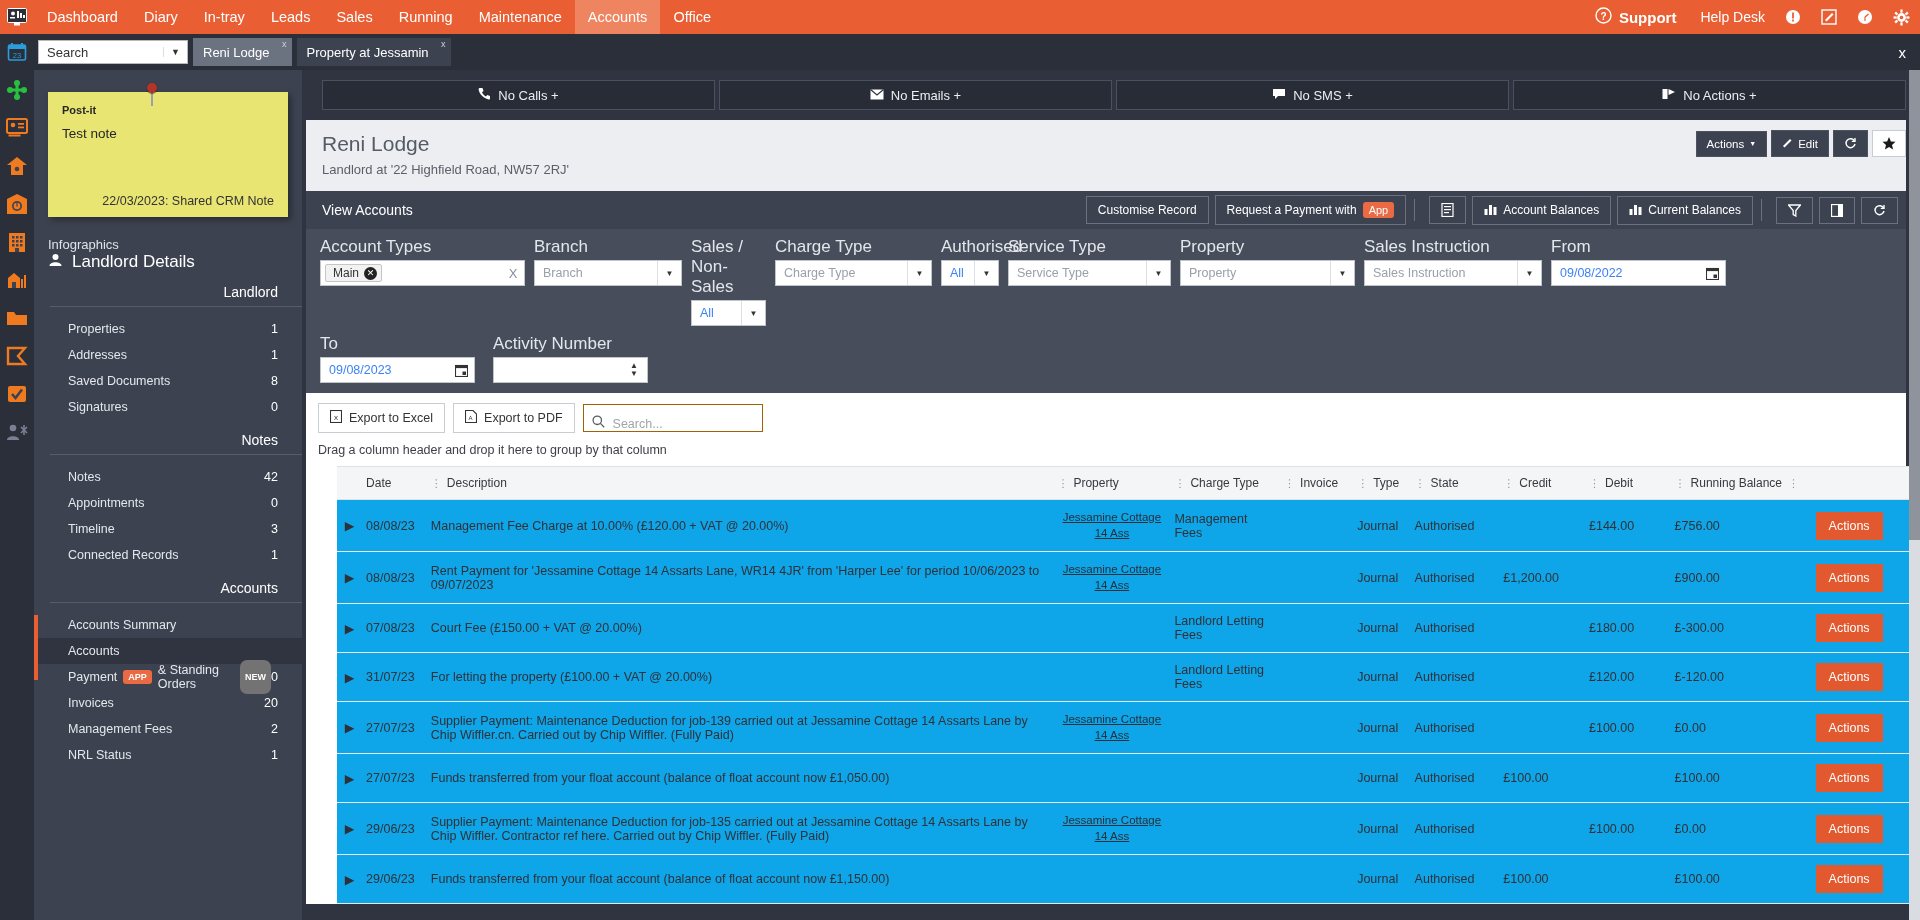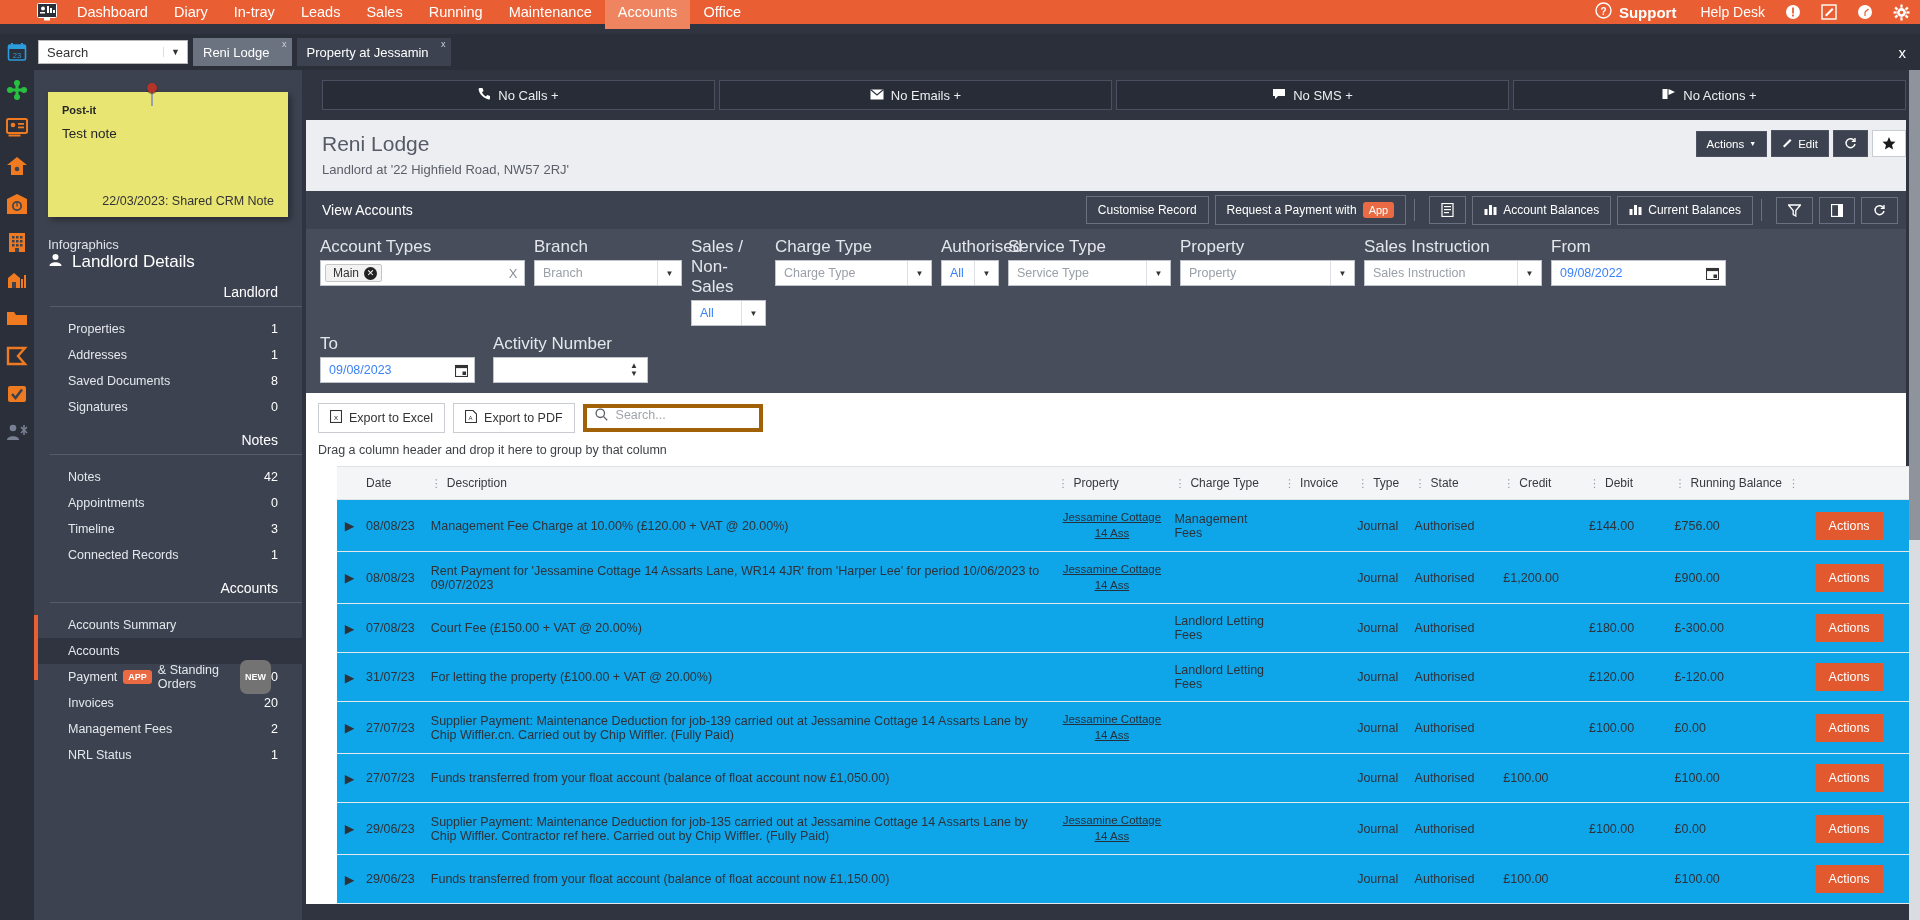--- a/index.html
+++ b/index.html
@@ -8,23 +8,23 @@
     width: 1920px; height: 920px;
     overflow: hidden;
     background: #2f3440;
     font-family: "Liberation Sans", sans-serif;
     font-size: 13px;
     color: #e8e8e8;
   }
 
   
   #topnav {
-    position: absolute; top: 0; left: 0; width: 1920px; height: 24px;
+    position: absolute; top: 0; left: 0; width: 1920px; height: 34px;
     background: #e95e33;
-    display: flex; align-items: center; padding-left: 30px;
+    display: flex; align-items: center;
   }
   #topnav .logo {
     width: 34px; height: 34px; display:flex; align-items:center; justify-content:center;
   }
   #topnav .navitem {
     padding: 0 13px; height: 34px; line-height: 34px;
     color: #fff; font-size: 14.5px; white-space: nowrap;
     cursor: pointer;
   }
   #topnav .navitem.active { background: #ef8560; }
@@ -156,22 +156,22 @@
   }
   .chip .rm { width:13px; height:13px; border-radius:50%; background:#222; color:#fff;
               font-size:9px; display:flex; align-items:center; justify-content:center;}
   .fctl .cal { width:26px; display:flex; align-items:center; justify-content:center; }
   .fctl .spin { width:26px; display:flex; flex-direction:column; align-items:center;
                 justify-content:center; font-size:8px; color:#333; line-height:1;}
 
   .gridtools { background:#fff; padding: 10px 12px 0 12px; display:flex; align-items:center; gap:8px; }
   .gbtn { border:1px solid #c9ccd1; background:#fff; color:#333; font-size:12.5px;
           padding: 6px 11px; display:flex; align-items:center; gap:7px; cursor:pointer;}
-  .gsearch { border:4px solid #a16207; background:#fff; height:28px; width:180px;
-             display:flex; align-items:flex-start; gap:8px; padding-left:8px; }
+  .gsearch { border:1px solid #a16207; background:#fff; height:28px; width:180px;
+             display:flex; align-items:flex-end; gap:8px; padding-left:8px; }
   .gsearch .ph { color:#a0a4aa; font-size:12.5px; }
   .grouphint { background:#fff; padding: 10px 12px 9px 12px; font-size:12.5px; color:#3c3f45; }
 
   table.grid { width:100%; border-collapse:collapse; background:#0ea5e9; table-layout:fixed;margin-left:31px; }
   table.grid thead th {
     background:#f4f5f6; border-top:1px solid #dfe1e4; border-bottom:1px solid #dfe1e4;
     font-size:12px; color:#35393f; font-weight:normal; text-align:left;
     padding: 9px 4px; position:relative; white-space:nowrap;
   }
   th .grip { color:#9298a2; font-size:11px; margin-right:6px; letter-spacing:-1px;}

